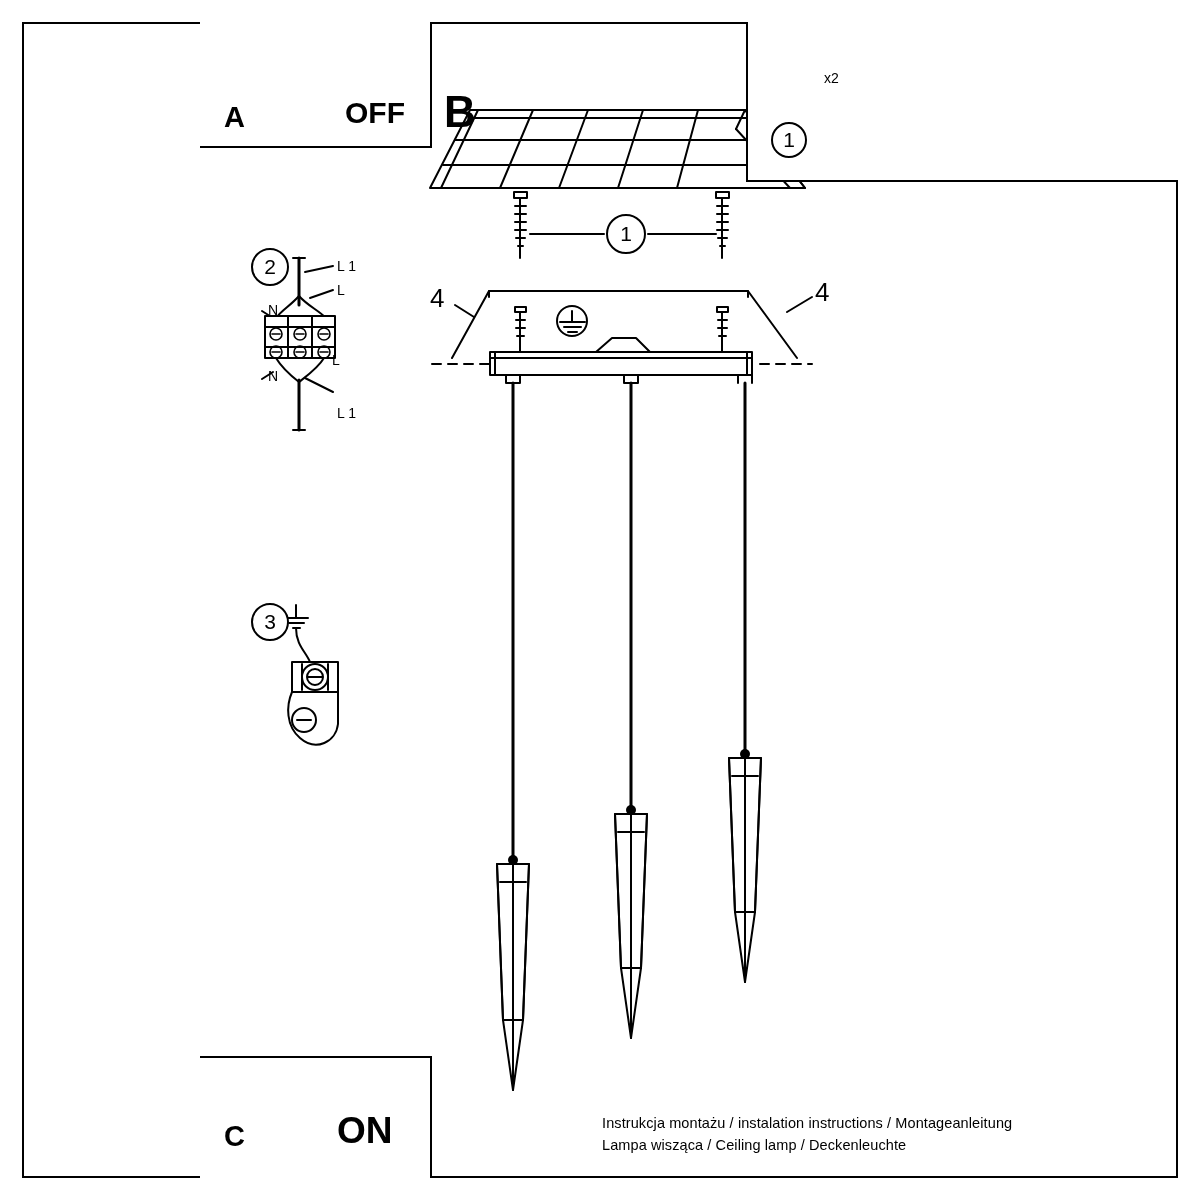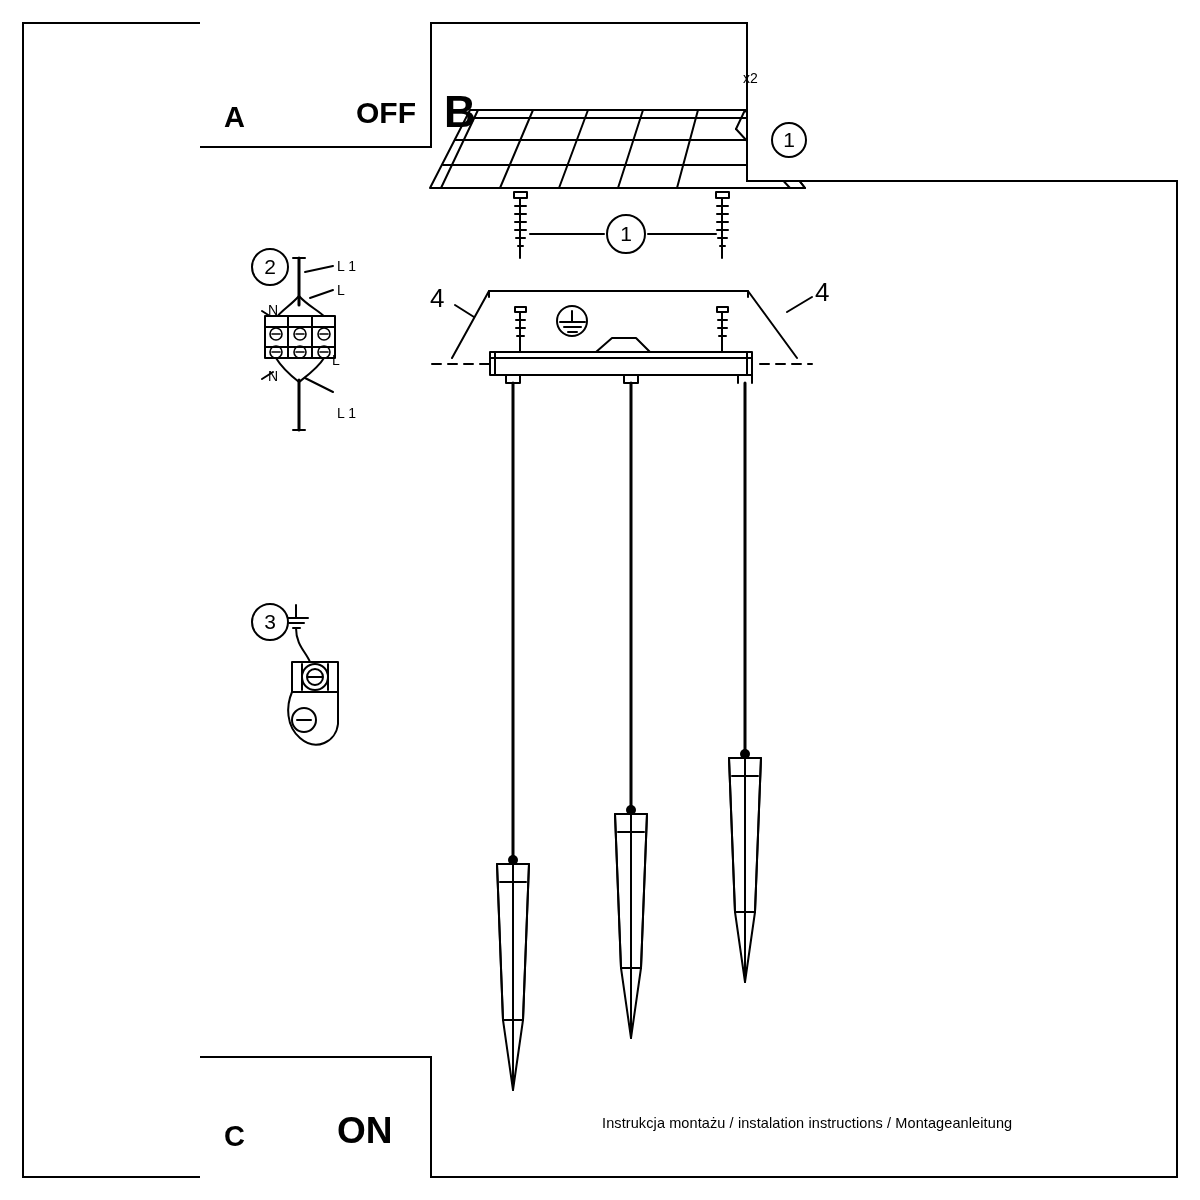--- a/index.html
+++ b/index.html
@@ -34,21 +34,21 @@
   #panel-1{left:746px;top:22px;width:432px;height:160px;border-top:none;border-right:none;}
   
   #panel-c{left:200px;top:1056px;width:232px;height:122px;border-bottom:none;border-left:none;}
 
   .lbl{
     position:absolute;
     font-weight:bold;
     line-height:1;
   }
   .lbl-a{left:224px;top:103px;font-size:29px;}
-  .lbl-off{left:356px;top:98px;font-size:30px;}
+  .lbl-off{left:345px;top:98px;font-size:30px;}
   .lbl-b{left:444px;top:90px;font-size:44px;}
   .lbl-c{left:224px;top:1122px;font-size:29px;}
   .lbl-on{left:337px;top:1112px;font-size:37px;}
 
   .circ{
     position:absolute;
     border:2px solid #000;
     border-radius:50%;
     display:flex;align-items:center;justify-content:center;
     font-size:21px;
@@ -61,21 +61,21 @@
   #circ-3{left:251px;top:603px;width:38px;height:38px;}
 
   .num-plain{
     position:absolute;
     font-size:26px;
     font-weight:normal;
   }
   #num-4-left{left:430px;top:283px;}
   #num-4-right{left:815px;top:277px;}
 
-  .x2{position:absolute;left:743px;top:70px;font-size:14px;}
+  .x2{position:absolute;left:824px;top:70px;font-size:14px;}
 
   svg{position:absolute;left:0;top:0;width:1200px;height:1200px;pointer-events:none;}
 
   .footer{
     position:absolute;
     left:602px;top:1112px;
     font-size:14.5px;
     line-height:1.55;
     white-space:nowrap;
   }
@@ -367,15 +367,16 @@
 
   <div style="position:absolute;left:337px;top:258px;font-size:14px;">L 1</div>
   <div style="position:absolute;left:337px;top:282px;font-size:14px;">L</div>
   <div style="position:absolute;left:268px;top:302px;font-size:14px;">N</div>
   <div style="position:absolute;left:268px;top:368px;font-size:14px;">N</div>
   <div style="position:absolute;left:332px;top:352px;font-size:14px;">L</div>
   <div style="position:absolute;left:337px;top:405px;font-size:14px;">L 1</div>
 
   <div class="footer">
     <div>Instrukcja montażu / instalation instructions / Montageanleitung</div>
+    <div>Lampa wisząca / Ceiling lamp / Deckenleuchte</div>
   </div>
 
 </div>
 
 </body></html>

